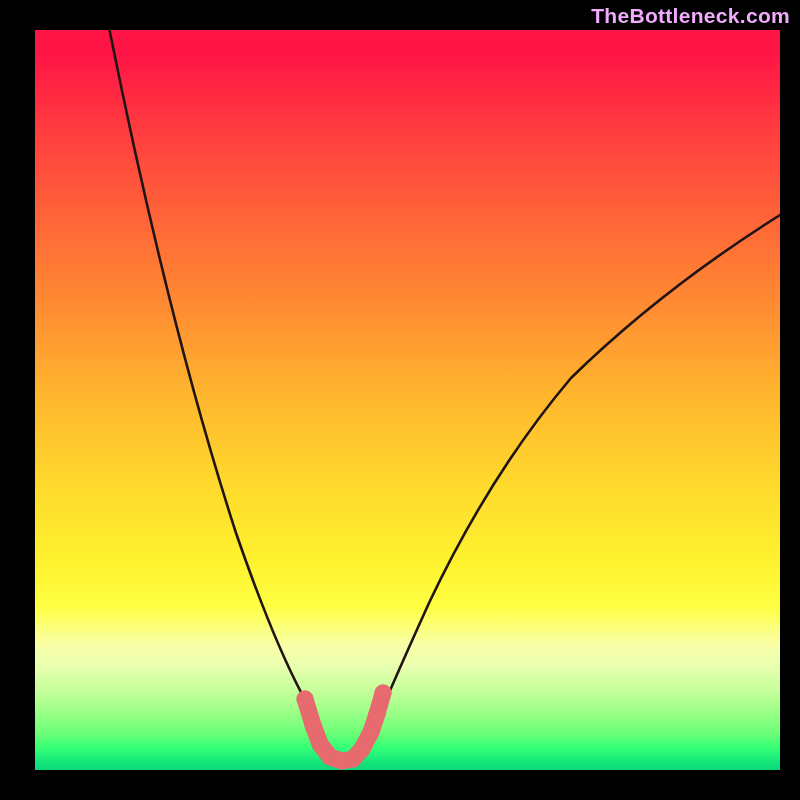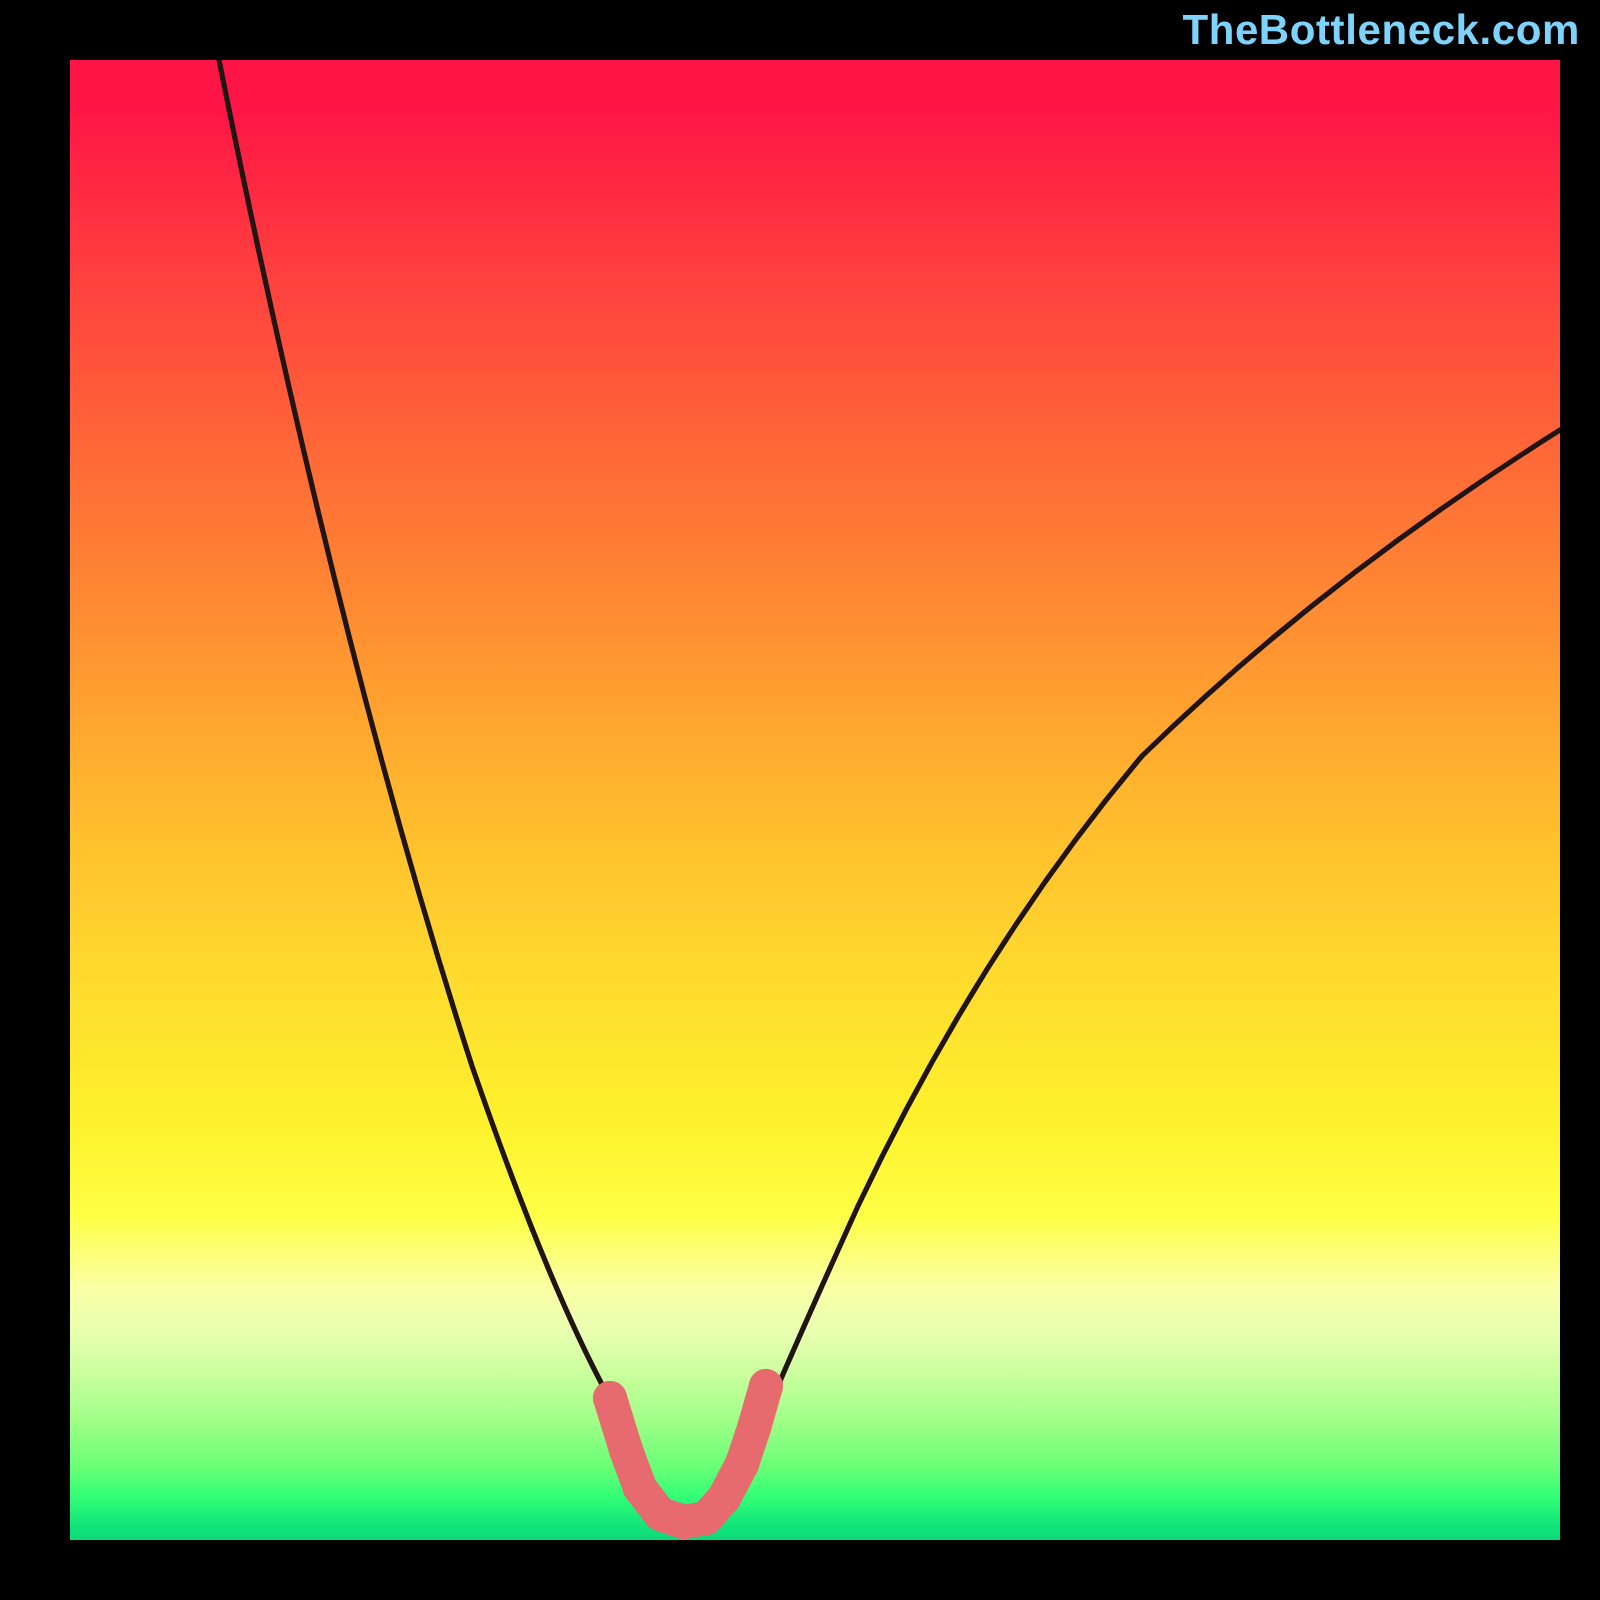--- a/index.html
+++ b/index.html
@@ -60,21 +60,21 @@
     height: 100%;
     pointer-events: none;
   }
   .watermark {
     position: absolute;
     top: 4px;
     right: 10px;
     font-family: Arial, Helvetica, sans-serif;
     font-size: 21px;
     font-weight: 600;
-    color: #7dd3fc;
+    color: #f0abfc;
     letter-spacing: 0.3px;
     user-select: none;
   }
 </style>
 </head>
 <body>
 
 <div class="frame">
 
   <div class="plot">

